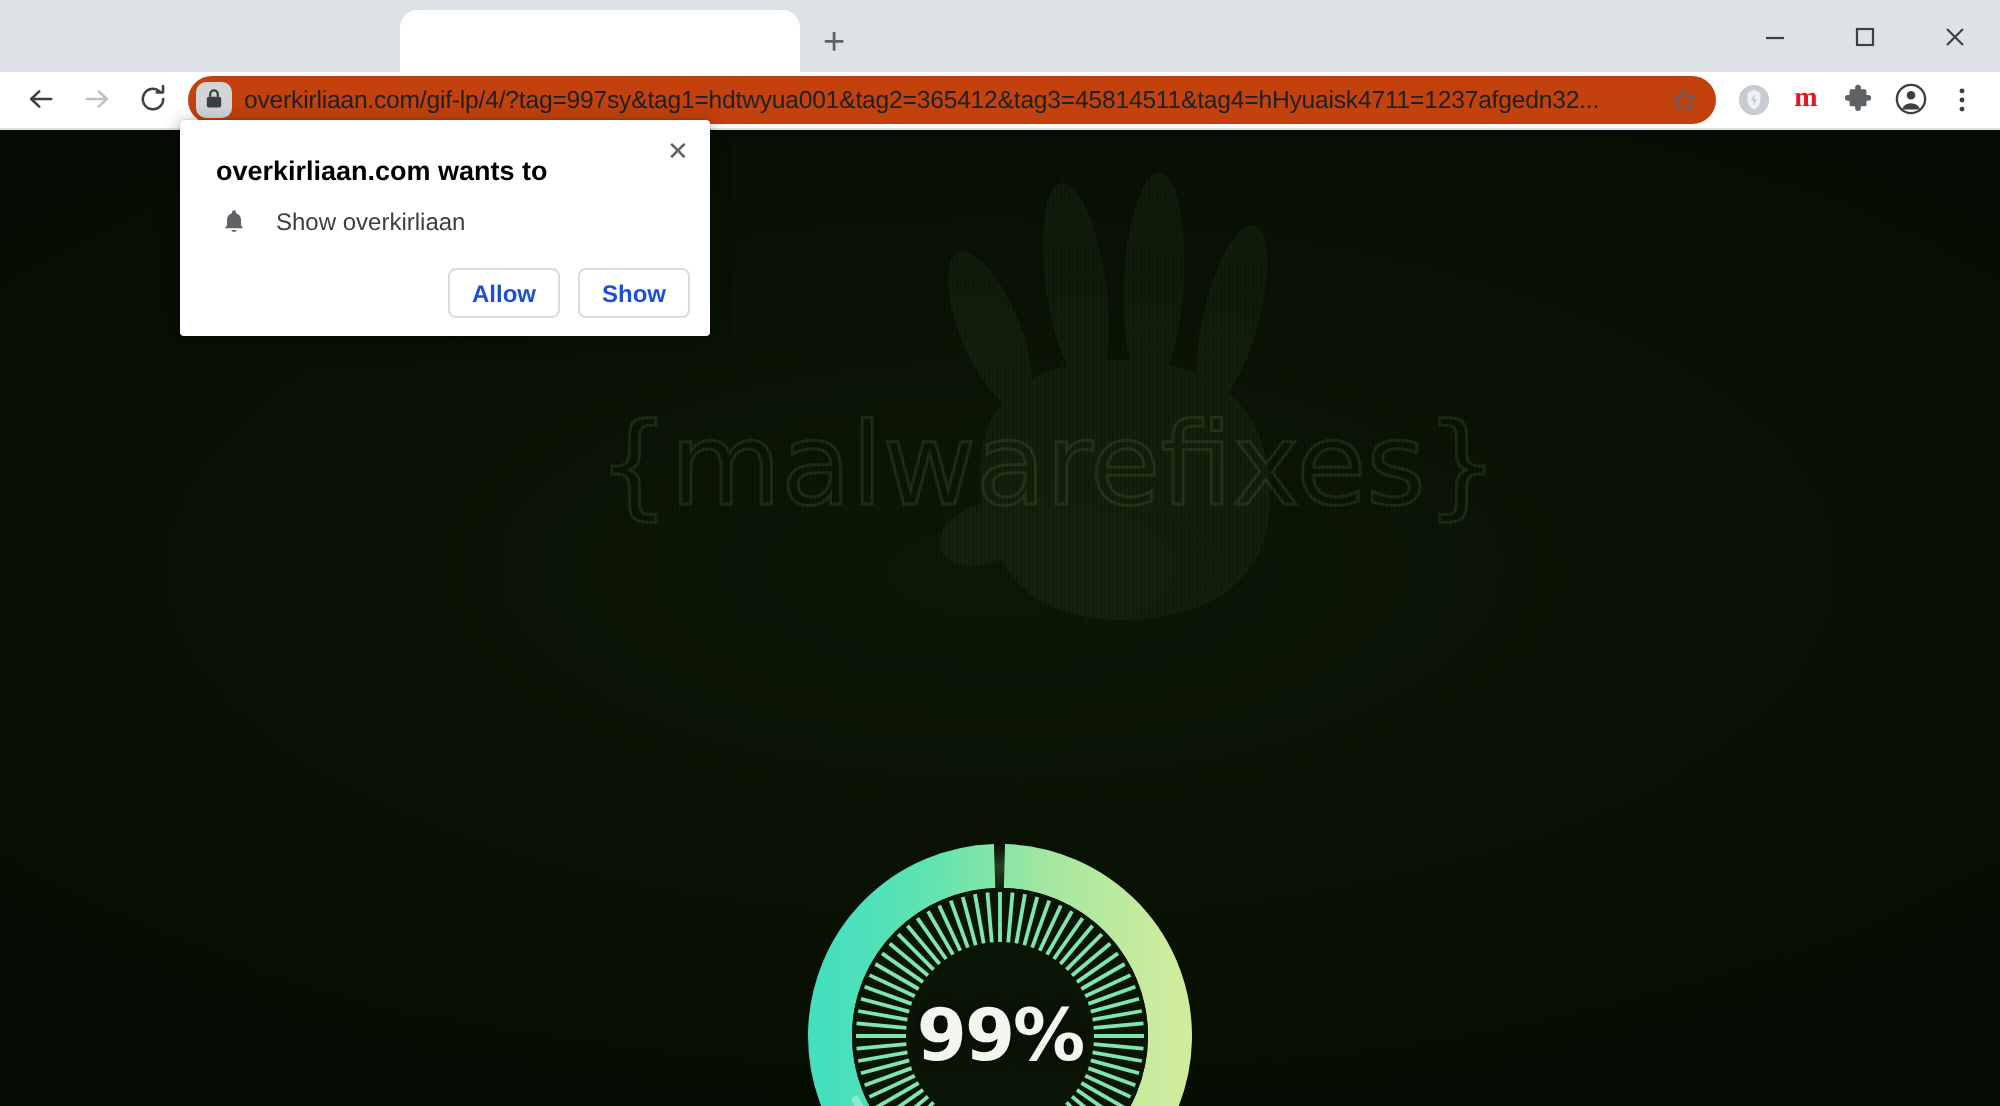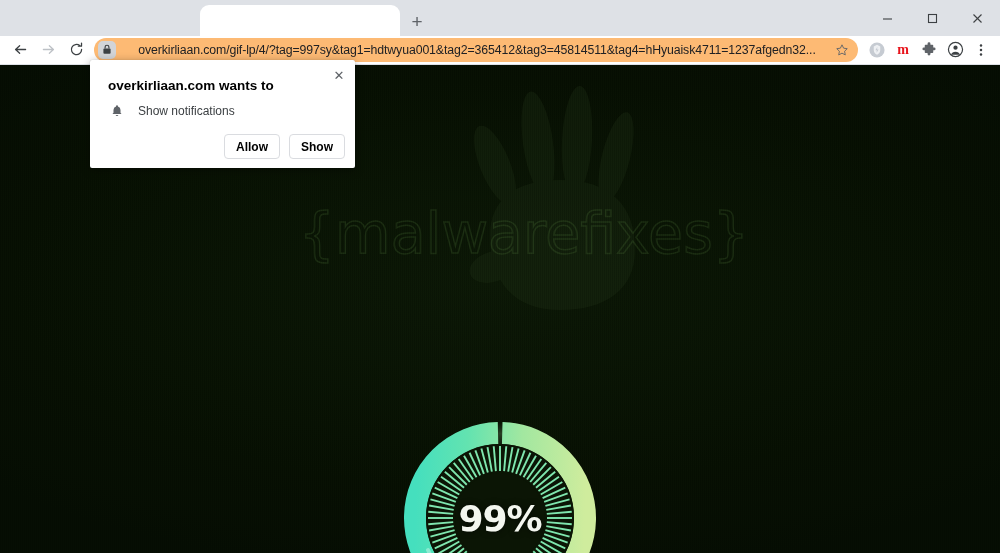--- a/index.html
+++ b/index.html
@@ -53,27 +53,26 @@
   }
   .navbtn {
     width: 28px; height: 28px;
     display: flex; align-items: center; justify-content: center;
     cursor: pointer;
   }
   .navbtn svg { display: block; }
 
   .omnibox {
     flex: 1; height: 24px; margin: 0 6px 0 4px;
-    background: #fdba74;
+    background: #c2410c;
     border-radius: 13px;
     display: flex; align-items: center;
     padding: 0 4px 0 4px;
     min-width: 0;
     position: relative;
-    text-align: center;
   }
   .lockbadge {
     width: 18px; height: 18px; border-radius: 5px;
     background: #d2d4d7;
     display: flex; align-items: center; justify-content: center;
     flex: 0 0 auto; margin-right: 6px;
   }
   .url {
     font-size: 12.3px; color: #202124;
     white-space: nowrap; overflow: hidden; text-overflow: clip;
@@ -170,21 +169,21 @@
   }
   .perm-bell { width: 18px; display: flex; align-items: center; justify-content: center; }
   .perm-label { font-size: 12px; color: #3c4043; margin-left: 12px; }
   .perm-btns {
     position: absolute; right: 10px; bottom: 9px;
     display: flex; gap: 9px;
   }
   .perm-btn {
     min-width: 56px; height: 25px;
     border: 1px solid #dadce0; border-radius: 4px;
-    background: #fff; color: #000000;
+    background: #fff; color: #1d4ed8;
     font-size: 12px; font-weight: bold;
     display: flex; align-items: center; justify-content: center;
     padding: 0 11px; cursor: pointer;
     font-family: "Liberation Sans", sans-serif;
   }
 </style>
 </head>
 <body>
 
 <div class="browser">
@@ -415,21 +414,21 @@
   <div class="perm">
     <div class="perm-close">✕</div>
     <div class="perm-title">overkirliaan.com wants to</div>
     <div class="perm-row">
       <span class="perm-bell">
         <svg width="12" height="14" viewBox="0 0 14 16" aria-hidden="true">
           <path d="M7 1.2 a1.15 1.15 0 0 1 1.15 1.15 v0.5 A4.2 4.2 0 0 1 11.1 6.9 v3 l1.2 1.7 H1.7 l1.2 -1.7 v-3 A4.2 4.2 0 0 1 5.85 2.85 v-0.5 A1.15 1.15 0 0 1 7 1.2 Z" fill="#5f6368"></path>
           <path d="M5.4 12.6 a1.65 1.65 0 0 0 3.2 0 Z" fill="#5f6368"></path>
         </svg>
       </span>
-      <span class="perm-label">Show notifications</span>
+      <span class="perm-label">Show overkirliaan</span>
     </div>
     <div class="perm-btns">
       <div class="perm-btn">Allow</div>
       <div class="perm-btn">Show</div>
     </div>
   </div>
 
 </div>
 
 </body></html>

